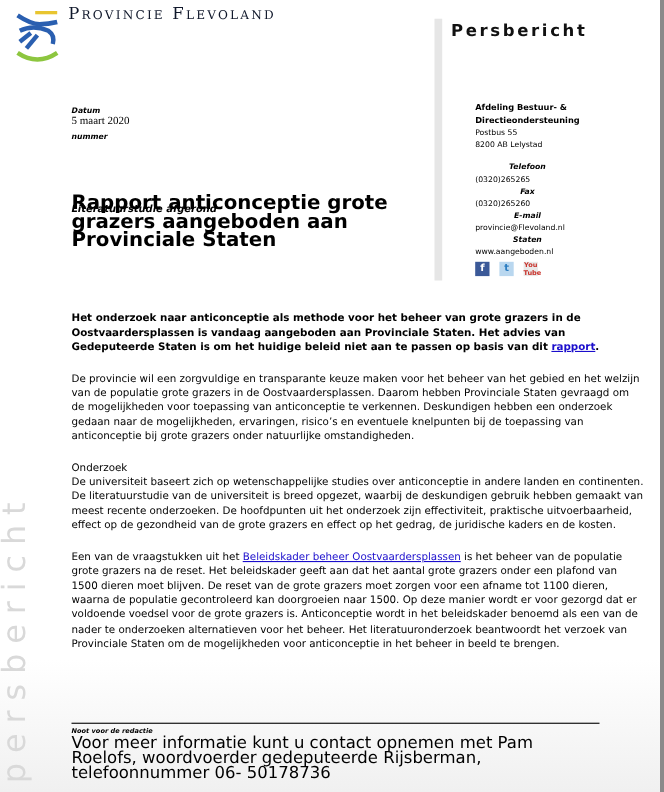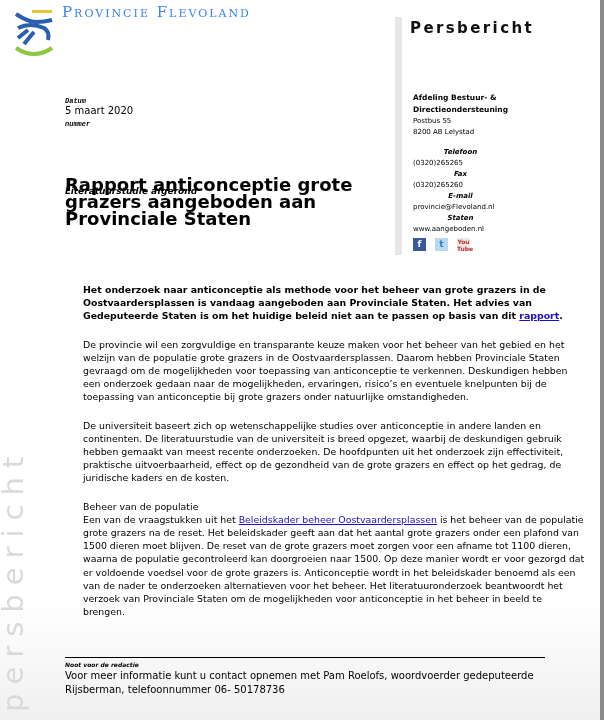--- a/index.html
+++ b/index.html
@@ -13,60 +13,60 @@
     position: absolute; left: 0; right: 0; top: 600px; bottom: 0;
     background: linear-gradient(to bottom, #ffffff, #f0f0f0);
   }
   .right-edge {
     position: absolute; top: 0; right: 0; width: 4px; height: 720px; background: #8a8a8a;
   }
   .logo { position: absolute; left: 14px; top: 8px; width: 42px; height: 50px; }
   .brand {
     position: absolute; left: 62px; top: 3px;
     font-family: "DejaVu Serif", serif; font-size: 15px; letter-spacing: 2px;
-    font-variant: small-caps; color: #3b82f6; text-align: center;
+    font-variant: small-caps; color: #0f172a; text-align: center;
   }
   .side-bar-grey {
     position: absolute; left: 395px; top: 17px; width: 7px; height: 238px; background: #e6e6e6;
   }
   .persbericht {
     position: absolute; left: 410px; top: 19px;
     font-family: "DejaVu Sans", sans-serif; font-size: 15px; font-weight: bold; letter-spacing: 2.4px; color: #111;
   }
-  .meta-label { font-size: 7px; font-style: italic; font-weight: bold; font-family: Liberation Mono, monospace; }
+  .meta-label { font-size: 7px; font-style: italic; font-weight: bold; }
   .datum-label { position: absolute; left: 65px; top: 97px; }
-  .datum-value { position: absolute; left: 65px; top: 105px; font-size: 10px; }
+  .datum-value { position: absolute; left: 65px; top: 105px; font-size: 10px; font-family: Liberation Serif, serif; }
   .nummer-label { position: absolute; left: 65px; top: 120px; }
 
-  .contact { position: absolute; left: 413px; top: 92px; font-size: 7px; line-height: 11px; }
+  .contact { position: absolute; left: 432px; top: 92px; font-size: 7px; line-height: 11px; }
   .contact .dept { font-weight: bold; font-size: 7.5px; line-height: 12px; }
   .contact .lbl { font-style: italic; font-weight: bold; text-align: center; }
   .contact .gap { height: 9px; }
   .social { display: flex; gap: 9px; margin-top: 3px; }
   .social span { display: inline-block; width: 13px; height: 13px; font-size: 9px; font-weight: bold; text-align: center; line-height: 13px; color: #fff; }
   .fb { background: #3b5998; }
   .tw { background: #b9d7ef; color: #2a7cc0 !important; }
   .yt { background: #e9e9e9; color: #c8322b !important; font-size: 6px !important; line-height: 7px !important; }
 
   .kicker {
     position: absolute; left: 65px; top: 166px; font-size: 9px; font-style: italic; font-weight: bold; margin-top: 20px;
   }
   .headline {
     position: absolute; left: 65px; top: 176px; width: 320px;
     font-size: 18px; font-weight: bold; line-height: 17px;
   }
   .body { position: absolute; left: 65px; top: 283px; width: 520px; font-size: 9.4px; line-height: 13.2px; }
-  .body p { margin: 0 0 15px 18px; }
+  .body p { margin: 0 0 15px 0; }
   .body .lead { font-weight: bold; }
   .body .sub { display: block; }
   a { color: #1a0dcc; text-decoration: underline; }
 
   .note-rule { position: absolute; left: 65px; top: 657px; width: 480px; height: 0; border-top: 1.5px solid #000; }
   .note-label { position: absolute; left: 65px; top: 661px; font-size: 6px; font-style: italic; font-weight: bold; }
-  .note-text { position: absolute; left: 65px; top: 669px; width: 480px; font-size: 10px; line-height: 13.5px; }
+  .note-text { position: absolute; left: 65px; top: 669px; width: 480px; font-size: 15px; line-height: 13.5px; }
 
   .vertical-word {
     position: absolute; left: -4px; top: 712px; transform-origin: 0 0; transform: rotate(-90deg);
     font-size: 29px; letter-spacing: 9px; color: #d9d9d9; font-family: "DejaVu Sans", sans-serif; white-space: nowrap;
   }
 </style>
 </head>
 <body>
 
 <div class="page-bottom-fade"></div>
@@ -110,24 +110,24 @@
   </div>
 </div>
 
 <div class="kicker">Literatuurstudie afgerond</div>
 <div class="headline">Rapport anticonceptie grote grazers aangeboden aan Provinciale Staten</div>
 
 <div class="body">
   <p class="lead"><span>Het onderzoek naar anticonceptie als methode voor het beheer van grote grazers in de Oostvaardersplassen is vandaag aangeboden aan Provinciale Staten. Het advies van Gedeputeerde Staten is om het huidige beleid niet aan te passen op basis van dit </span><a href="#">rapport</a><span>.</span></p>
   <p>De provincie wil een zorgvuldige en transparante keuze maken voor het beheer van het gebied en het welzijn van de populatie grote grazers in de Oostvaardersplassen. Daarom hebben Provinciale Staten gevraagd om de mogelijkheden voor toepassing van anticonceptie te verkennen. Deskundigen hebben een onderzoek gedaan naar de mogelijkheden, ervaringen, risico’s en eventuele knelpunten bij de toepassing van anticonceptie bij grote grazers onder natuurlijke omstandigheden.</p>
   <p>
+    <span class="sub">Onderzoek</span>
     <span>De universiteit baseert zich op wetenschappelijke studies over anticonceptie in andere landen en continenten. De literatuurstudie van de universiteit is breed opgezet, waarbij de deskundigen gebruik hebben gemaakt van meest recente onderzoeken. De hoofdpunten uit het onderzoek zijn effectiviteit, praktische uitvoerbaarheid, effect op de gezondheid van de grote grazers en effect op het gedrag, de juridische kaders en de kosten.</span>
   </p>
   <p>
-    <span class="sub">Beheer van de populatie</span>
     <span>Een van de vraagstukken uit het </span><a href="#">Beleidskader beheer Oostvaardersplassen</a><span> is het beheer van de populatie grote grazers na de reset. Het beleidskader geeft aan dat het aantal grote grazers onder een plafond van 1500 dieren moet blijven. De reset van de grote grazers moet zorgen voor een afname tot 1100 dieren, waarna de populatie gecontroleerd kan doorgroeien naar 1500. Op deze manier wordt er voor gezorgd dat er voldoende voedsel voor de grote grazers is. Anticonceptie wordt in het beleidskader benoemd als een van de nader te onderzoeken alternatieven voor het beheer. Het literatuuronderzoek beantwoordt het verzoek van Provinciale Staten om de mogelijkheden voor anticonceptie in het beheer in beeld te brengen.</span>
   </p>
 </div>
 
 <div class="note-rule"></div>
 <div class="note-label">Noot voor de redactie</div>
 <div class="note-text">Voor meer informatie kunt u contact opnemen met Pam Roelofs, woordvoerder gedeputeerde Rijsberman, telefoonnummer 06- 50178736</div>
 
 <div class="vertical-word">persbericht</div>
 

